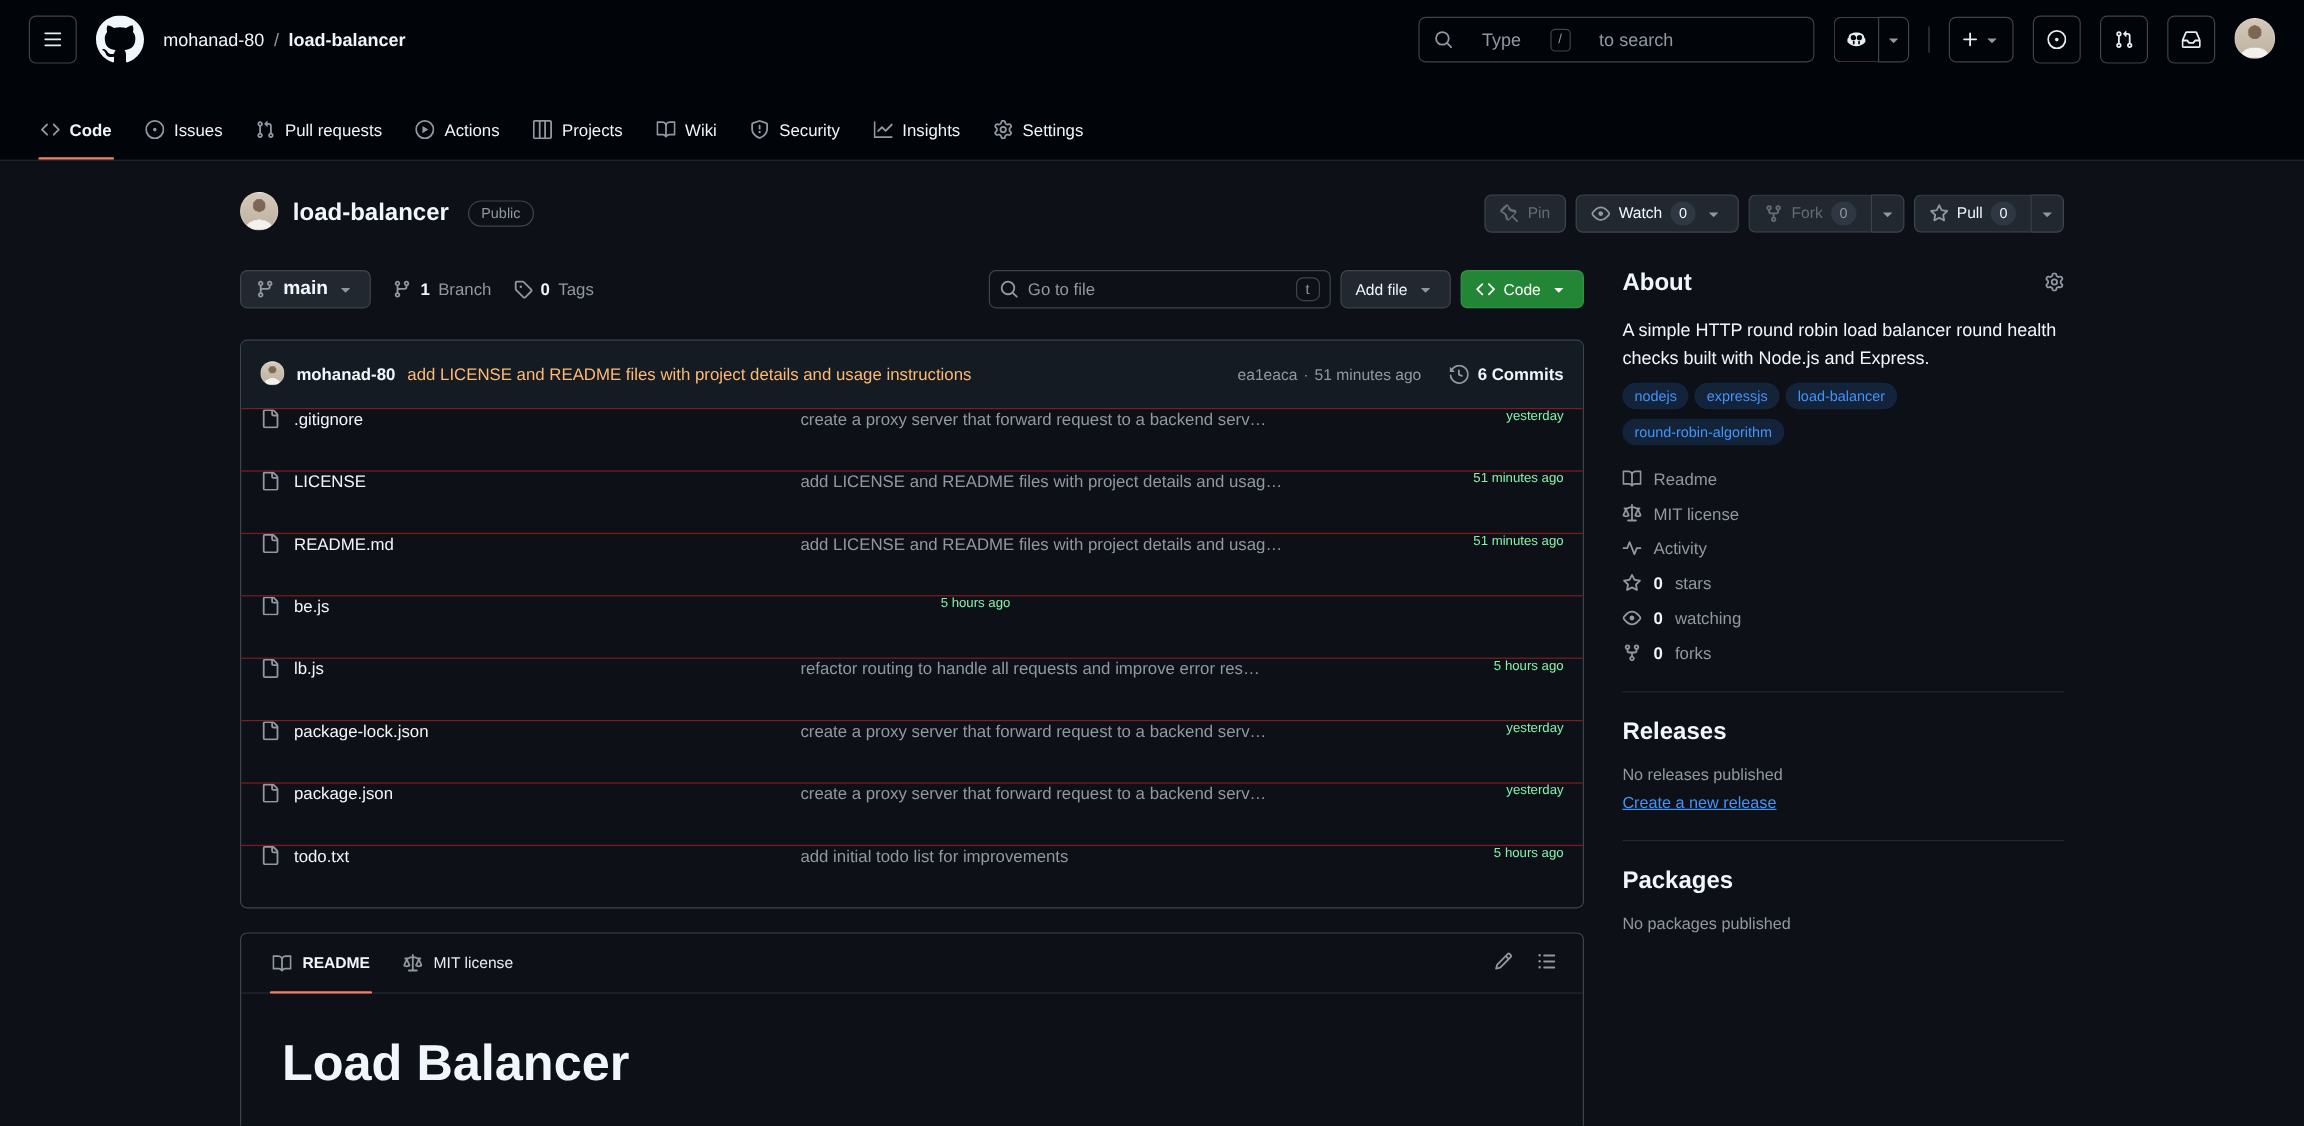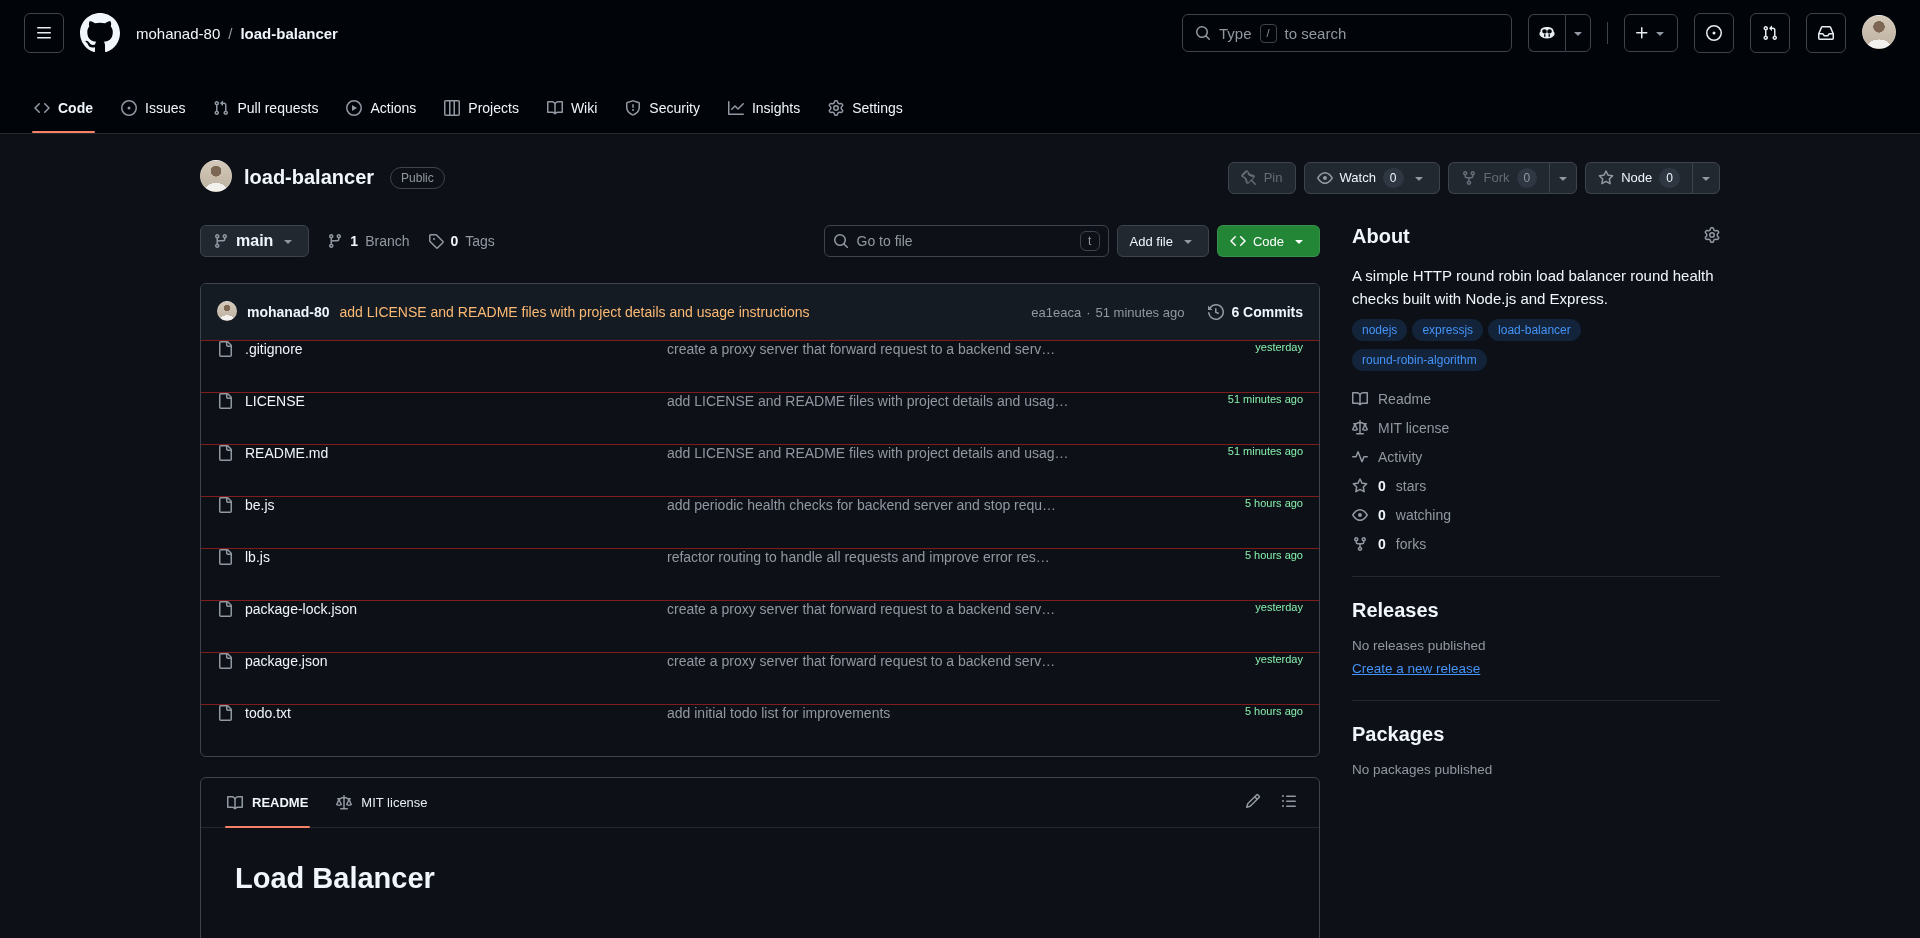--- a/index.html
+++ b/index.html
@@ -13,21 +13,21 @@
   
   .gh-header{display:flex;align-items:center;gap:16px;background:#010409;height:66px;padding:0 24px}
   .sq-btn{width:40px;height:40px;border:1px solid #3d444d;border-radius:6px;display:flex;
     align-items:center;justify-content:center;color:#e6edf3;background:#010409}
   .logo{display:flex;align-items:center;color:#f0f6fc}
   .crumbs{font-size:15px;display:flex;align-items:center}
   .crumb-sep{color:#9198a1;margin:0 8px}
   .crumb.repo{font-weight:700}
   .spacer{flex:1}
   .search-box{width:330px;height:38px;border:1px solid #3d444d;border-radius:6px;display:flex;
-    align-items:center;gap:8px;padding:0 12px;color:#9198a1;font-size:15px;cursor:text}
+    align-items:center;gap:24px;padding:0 12px;color:#9198a1;font-size:15px;cursor:text}
   .search-box kbd{border:1px solid #3d444d;border-radius:4px;padding:0 6px;font-size:11px;
     line-height:17px;color:#9198a1;font-family:inherit}
   .split-btn{display:flex;height:38px}
   .split-btn .main-part{border:1px solid #3d444d;border-right:none;border-radius:6px 0 0 6px;
     padding:0 10px;display:flex;align-items:center;color:#e6edf3}
   .split-btn .caret-part{border:1px solid #3d444d;border-radius:0 6px 6px 0;width:26px;
     display:flex;align-items:center;justify-content:center;color:#9198a1}
   .vdiv{width:1px;height:22px;background:#3d444d}
   .combo-btn{display:flex;align-items:center;gap:2px;border:1px solid #3d444d;border-radius:6px;
     height:38px;padding:0 9px;color:#e6edf3}
@@ -107,21 +107,21 @@
 
   
   .readme-box{border:1px solid #3d444d;border-radius:6px;overflow:hidden;height:320px;background:#0d1117}
   .readme-head{display:flex;align-items:center;height:50px;padding:0 12px;border-bottom:1px solid #23292f}
   .rtab{display:flex;align-items:center;gap:9px;height:50px;padding:0 10px;margin:0 4px;position:relative;font-size:13px;color:#e6edf3}
   .rtab .oct{color:#9198a1}
   .rtab.active{font-weight:700;color:#f0f6fc}
   .rtab.active::after{content:"";position:absolute;left:8px;right:8px;bottom:0;height:2px;border-radius:3px;background:#f78166}
   .readme-actions{margin-left:auto;display:flex;gap:20px;color:#9198a1;padding-right:10px}
   .readme-body{padding:34px 34px}
-  .readme-body h1{font-size:29px;font-weight:700}
+  .readme-body h1{font-size:42px;font-weight:700}
 
   
   .side-sec{padding-bottom:24px;border-bottom:1px solid #23292f;margin-bottom:22px}
   .side-sec.last{border-bottom:none}
   .side-head{display:flex;align-items:center;justify-content:space-between}
   .side-head h2{font-size:20px;font-weight:700}
   .gear-link{color:#9198a1}
   .about-desc{margin-top:16px;font-size:15px;line-height:1.55;color:#f0f6fc}
   .topics{display:flex;flex-wrap:wrap;gap:8px 5px;margin-top:8px}
   .topic{background:rgba(56,139,253,.15);color:#4493f8;border-radius:2em;padding:4px 10px;font-size:12px;font-weight:500}
@@ -347,21 +347,21 @@
                 </span>
               </button>
           </div>
           <div class="split">
             <button class="btn">
               <span class="oct">
                   <svg width="16" height="16" viewBox="0 0 16 16" fill="currentColor" aria-hidden="true">
                     <path d="M8 .25a.75.75 0 0 1 .673.418l1.882 3.815 4.21.612a.75.75 0 0 1 .416 1.279l-3.046 2.97.719 4.192a.751.751 0 0 1-1.088.791L8 12.347l-3.766 1.98a.75.75 0 0 1-1.088-.79l.72-4.194L.818 6.374a.75.75 0 0 1 .416-1.28l4.21-.611L7.327.668A.75.75 0 0 1 8 .25Zm0 2.445L6.615 5.5a.75.75 0 0 1-.564.41l-3.097.45 2.24 2.184a.75.75 0 0 1 .216.664l-.528 3.084 2.769-1.456a.75.75 0 0 1 .698 0l2.77 1.456-.53-3.084a.75.75 0 0 1 .216-.664l2.24-2.183-3.096-.45a.75.75 0 0 1-.564-.41L8 2.694Z"></path>
                   </svg>
                 </span>
-              <span>Node</span>
+              <span>Pull</span>
               <span class="counter">0</span>
             </button>
             <button class="caret-btn">
                 <span class="oct">
                   <svg width="16" height="16" viewBox="0 0 16 16" fill="currentColor" aria-hidden="true">
                     <path d="m4.427 7.427 3.396 3.396a.25.25 0 0 0 .354 0l3.396-3.396A.25.25 0 0 0 11.396 7H4.604a.25.25 0 0 0-.177.427Z"></path>
                   </svg>
                 </span>
               </button>
           </div>
@@ -495,21 +495,20 @@
             </div>
             <div class="frow">
               <span class="fname">
                   <span class="oct">
                     <svg width="16" height="16" viewBox="0 0 16 16" fill="currentColor" aria-hidden="true">
                       <path d="M2 1.75C2 .784 2.784 0 3.75 0h6.586c.464 0 .909.184 1.237.513l2.914 2.914c.329.328.513.773.513 1.237v9.586A1.75 1.75 0 0 1 13.25 16h-9.5A1.75 1.75 0 0 1 2 14.25Zm1.75-.25a.25.25 0 0 0-.25.25v12.5c0 .138.112.25.25.25h9.5a.25.25 0 0 0 .25-.25V6h-2.75A1.75 1.75 0 0 1 9 4.25V1.5Zm6.75.062V4.25c0 .138.112.25.25.25h2.688l-.011-.013-2.914-2.914-.013-.011Z"></path>
                     </svg>
                   </span>
                   <a>be.js</a>
                 </span>
-              <a class="fmsg">add periodic health checks for backend server and stop requ…</a>
               <a class="ftime">5 hours ago</a>
             </div>
             <div class="frow">
               <span class="fname">
                   <span class="oct">
                     <svg width="16" height="16" viewBox="0 0 16 16" fill="currentColor" aria-hidden="true">
                       <path d="M2 1.75C2 .784 2.784 0 3.75 0h6.586c.464 0 .909.184 1.237.513l2.914 2.914c.329.328.513.773.513 1.237v9.586A1.75 1.75 0 0 1 13.25 16h-9.5A1.75 1.75 0 0 1 2 14.25Zm1.75-.25a.25.25 0 0 0-.25.25v12.5c0 .138.112.25.25.25h9.5a.25.25 0 0 0 .25-.25V6h-2.75A1.75 1.75 0 0 1 9 4.25V1.5Zm6.75.062V4.25c0 .138.112.25.25.25h2.688l-.011-.013-2.914-2.914-.013-.011Z"></path>
                     </svg>
                   </span>
                   <a>lb.js</a>

